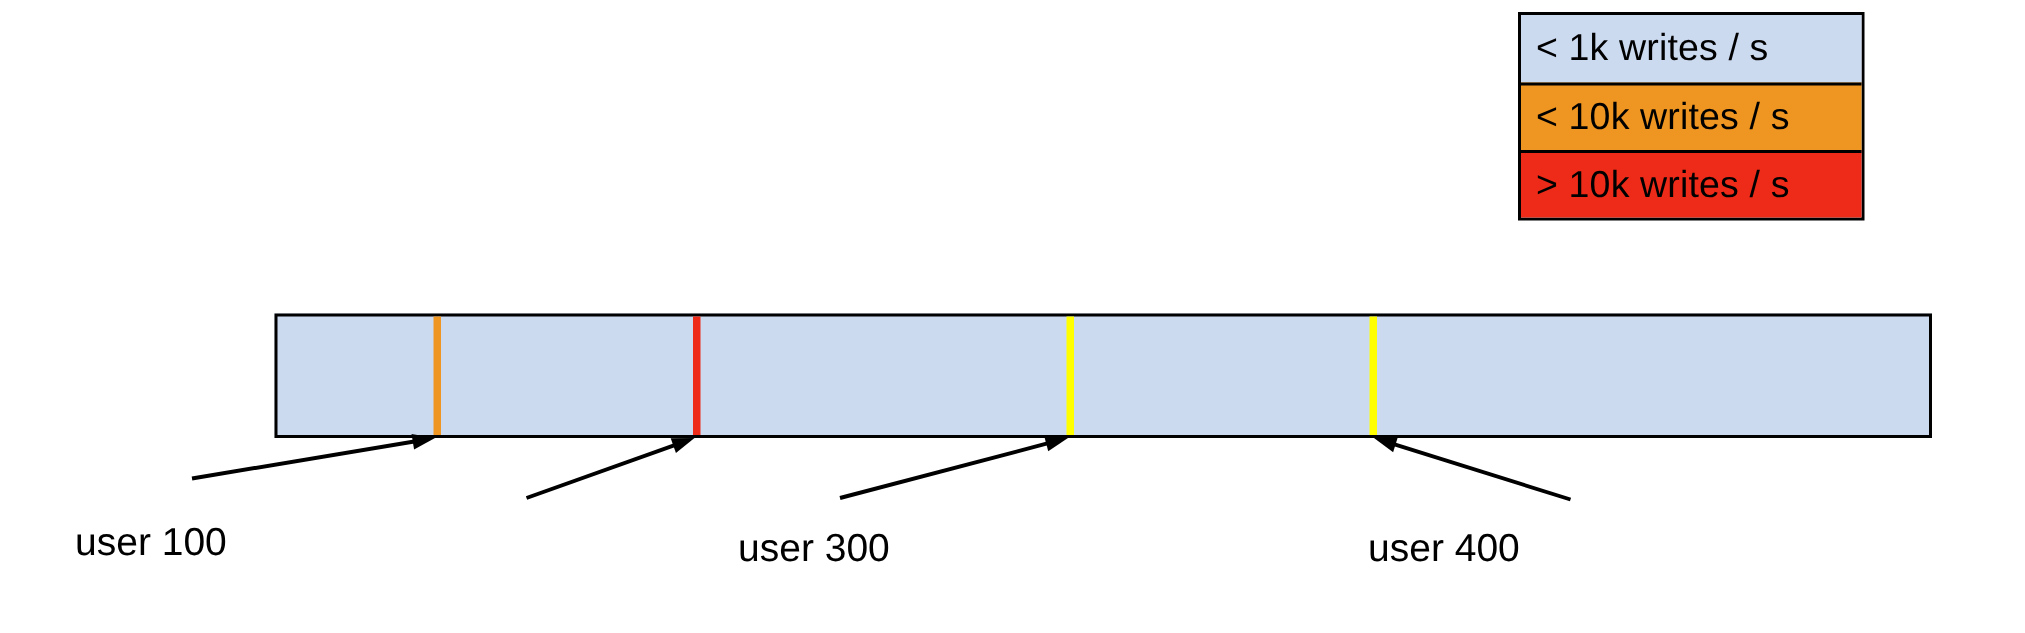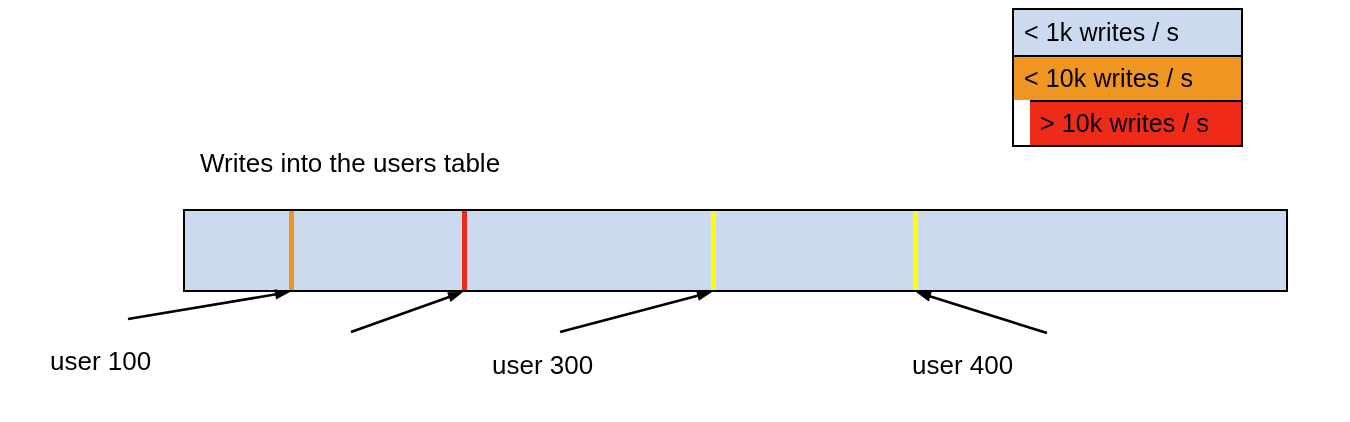--- a/index.html
+++ b/index.html
@@ -97,26 +97,25 @@
 
 <div id="stage">
 
   <div class="legend">
     <div class="legend-row" style="background: rgb(204, 218, 240);">
       <span>&lt; 1k writes / s</span>
     </div>
     <div class="legend-row" style="background: rgb(239, 149, 33);">
       <span>&lt; 10k writes / s</span>
     </div>
-    <div class="legend-row" style="background: rgb(238, 43, 24); margin-left: 16px;">
+    <div class="legend-row" style="background: rgb(238, 43, 24);">
       <span>&gt; 10k writes / s</span>
     </div>
   </div>
 
-  <div class="chart-title">Writes into the users table</div>
 
   <div class="bar" style="background: rgb(204, 218, 240); left: 183px; top: 209px; width: 1105px; height: 83px;">
     <div class="bar-stripe" style="background: rgb(239, 149, 33); left: 104px;"></div>
     <div class="bar-stripe" style="background: rgb(238, 43, 24); left: 277px;"></div>
     <div class="bar-stripe" style="background: rgb(255, 255, 0); left: 526px;"></div>
     <div class="bar-stripe" style="background: rgb(255, 255, 0); left: 728px;"></div>
   </div>
 
   <div class="callout-label" style="left: 50px; top: 337px; margin-top: 11px;">user 100</div>
   <div class="callout-label" style="left: 492px; top: 352px;">user 300</div>

